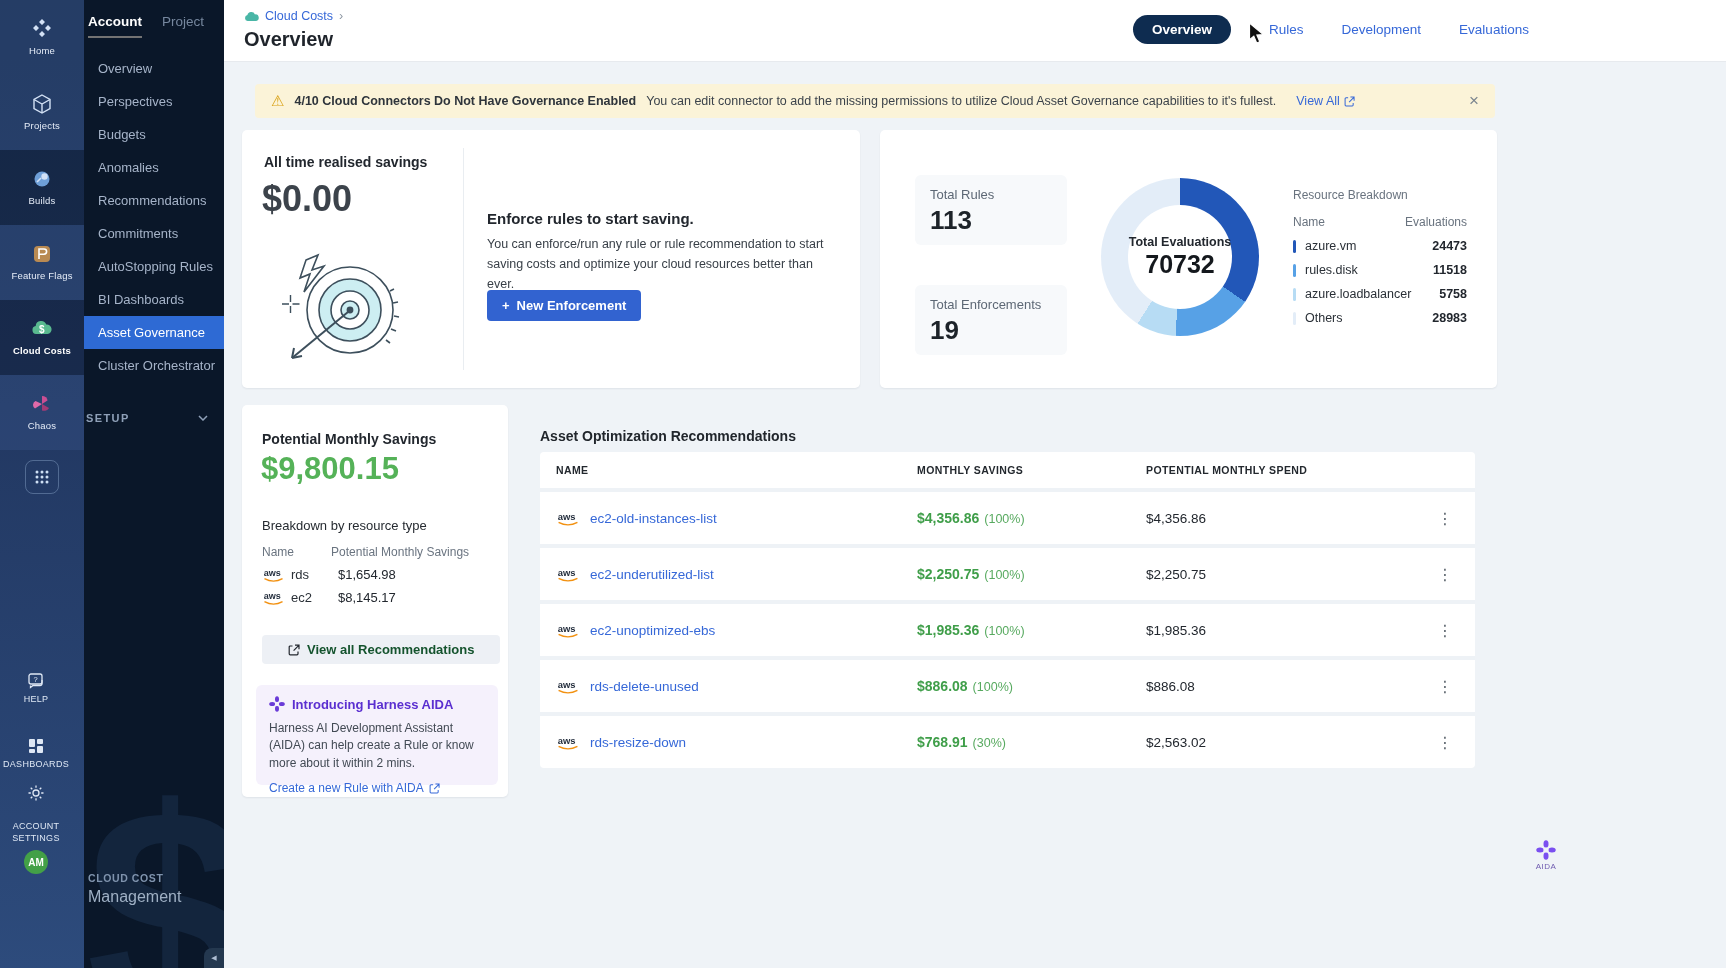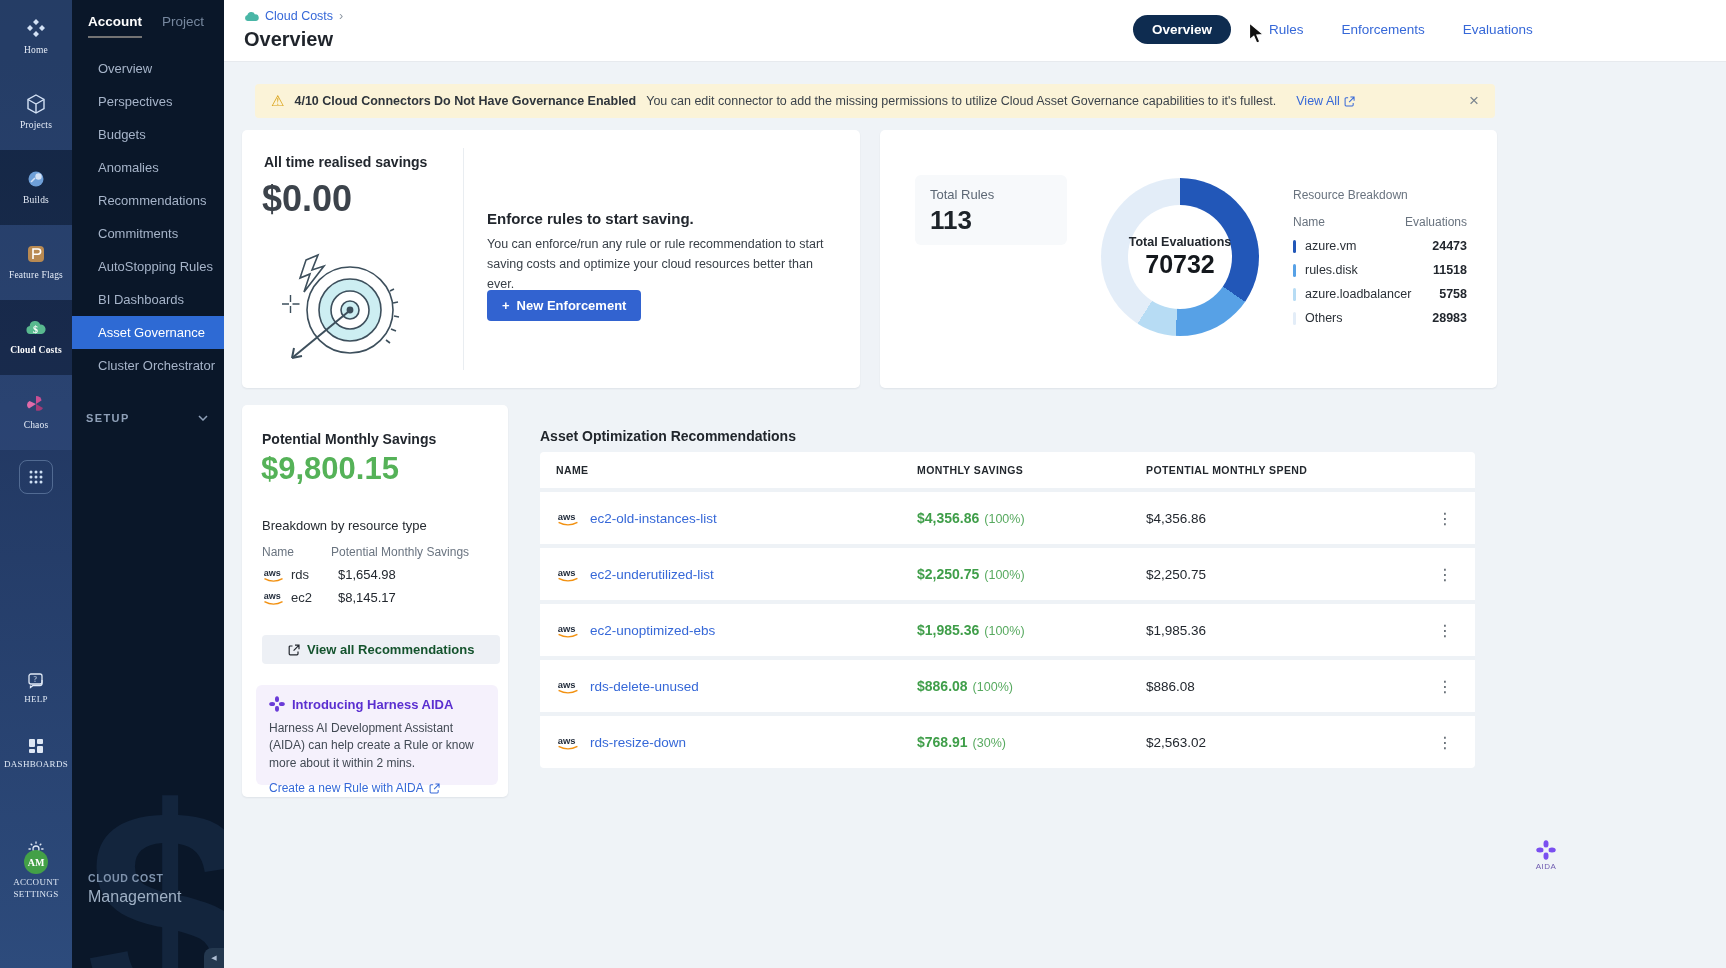--- a/index.html
+++ b/index.html
@@ -1,22 +1,22 @@
 <!DOCTYPE html>
 <html><head>
 <meta charset="utf-8">
 <style>
   * { margin:0; padding:0; box-sizing:border-box; }
   html,body { width:1726px; height:968px; }
   body { position:relative; overflow:hidden; background:#eff3f7;
          font-family:"Liberation Sans","DejaVu Sans",sans-serif; color:#22272e; }
 
   
-  .module-sidebar { position:absolute; left:0; top:0; width:72px; height:100%;
-    background:linear-gradient(180deg,#1c3154 0%,#223862 42%,#2d4b7c 100%); z-index:6;font-family:Liberation Serif, serif; }
+  .module-sidebar { position:absolute; left:0; top:0; width:84px; height:100%;
+    background:linear-gradient(180deg,#1c3154 0%,#223862 42%,#2d4b7c 100%); z-index:6; }
   .mod-item { height:75px; display:flex; flex-direction:column; align-items:center;
     justify-content:center; gap:5px; color:#e6edf8; cursor:pointer; }
   .mod-item.tint  { background:rgba(92,136,205,.14); }
   .mod-item.shade { background:rgba(3,12,30,.30); }
   .mod-item .lbl { font-size:9.5px; letter-spacing:.2px; text-align:center; line-height:1.2; }
   .mod-item.active .lbl { font-weight:bold; color:#fff; }
   .grid-btn { width:34px; height:34px; margin:10px auto 0; border:1px solid rgba(170,197,232,.35);
     border-radius:8px; display:flex; align-items:center; justify-content:center; cursor:pointer; }
   .mod-bottom { position:absolute; left:0; width:72px; display:flex; flex-direction:column;
     align-items:center; gap:4px; color:#dfe8f5; font-size:9px; letter-spacing:.3px; text-align:center; cursor:pointer; }
@@ -238,21 +238,21 @@
     <span>
       <svg width="18" height="18" viewBox="0 0 18 18" fill="#dfe8f5">
         <rect x="2" y="2" width="6" height="8" rx="1"></rect>
           <rect x="10" y="2" width="6" height="5" rx="1"></rect>
         <rect x="2" y="12" width="6" height="4" rx="1"></rect>
           <rect x="10" y="9" width="6" height="7" rx="1"></rect>
       </svg>
       </span>
     <span>DASHBOARDS</span>
   </div>
-  <div class="mod-bottom" style="top:840px; line-height:1.35;gap:18px;">
+  <div class="mod-bottom" style="top:784px; line-height:1.35;gap:18px;">
     <span>
       <svg width="18" height="18" viewBox="0 0 18 18" fill="none" stroke="#dfe8f5" stroke-width="1.3">
         <circle cx="9" cy="9" r="3"></circle>
         <path d="M9 1.5v2.3M9 14.2v2.3M1.5 9h2.3M14.2 9h2.3M3.7 3.7l1.6 1.6M12.7 12.7l1.6 1.6M14.3 3.7l-1.6 1.6M5.3 12.7l-1.6 1.6"></path>
       </svg>
       </span>
     <span style="white-space:pre-line; width:60px;">ACCOUNT SETTINGS</span>
   </div>
   <div class="avatar">AM</div>
 </div>
@@ -296,21 +296,21 @@
       <svg width="15" height="11" viewBox="0 0 15 11">
         <path d="M3.6 10a3 3 0 0 1-.2-5.9A4 4 0 0 1 11 3.4 3 3 0 0 1 11.8 10z" fill="#49b6a6"></path>
       </svg>
       <span>Cloud Costs</span>
       <span class="sep">›</span>
     </div>
     <div class="page-title">Overview</div>
     <div class="header-tabs">
       <span class="header-tab pill">Overview</span>
       <span class="header-tab">Rules</span>
-      <span class="header-tab">Enforcements</span>
+      <span class="header-tab">Development</span>
       <span class="header-tab">Evaluations</span>
     </div>
   </div>
 
   <div class="content">
 
     <div class="banner">
       <span class="w-icon">⚠</span>
       <span class="b-title">4/10 Cloud Connectors Do Not Have Governance Enabled</span>
       <span class="b-msg">You can edit connector to add the missing permissions to utilize Cloud Asset Governance capabilities to it's fullest.</span>
@@ -349,20 +349,24 @@
         <span>+</span>
         <span>New Enforcement</span>
       </button>
     </div>
 
     <div class="card" id="card-stats">
       <div class="stat-box" id="box-rules">
         <div class="s-label">Total Rules</div>
         <div class="s-value">113</div>
       </div>
+      <div class="stat-box" id="box-enf">
+        <div class="s-label">Total Enforcements</div>
+        <div class="s-value">19</div>
+      </div>
       <div class="donut" id="donut" style="background: conic-gradient(rgb(34, 87, 184) 0deg, rgb(34, 87, 184) 124.559deg, rgb(87, 161, 230) 124.559deg, rgb(87, 161, 230) 183.181deg, rgb(183, 220, 244) 183.181deg, rgb(183, 220, 244) 212.487deg, rgb(227, 237, 248) 212.487deg, rgb(227, 237, 248) 360deg);">
         <div class="donut-hole">
           <div class="d-label">Total Evaluations</div>
           <div class="d-value">70732</div>
         </div>
       </div>
       <div class="breakdown">
         <div class="bd-title">Resource Breakdown</div>
         <div class="bd-head">
           <span>Name</span>

